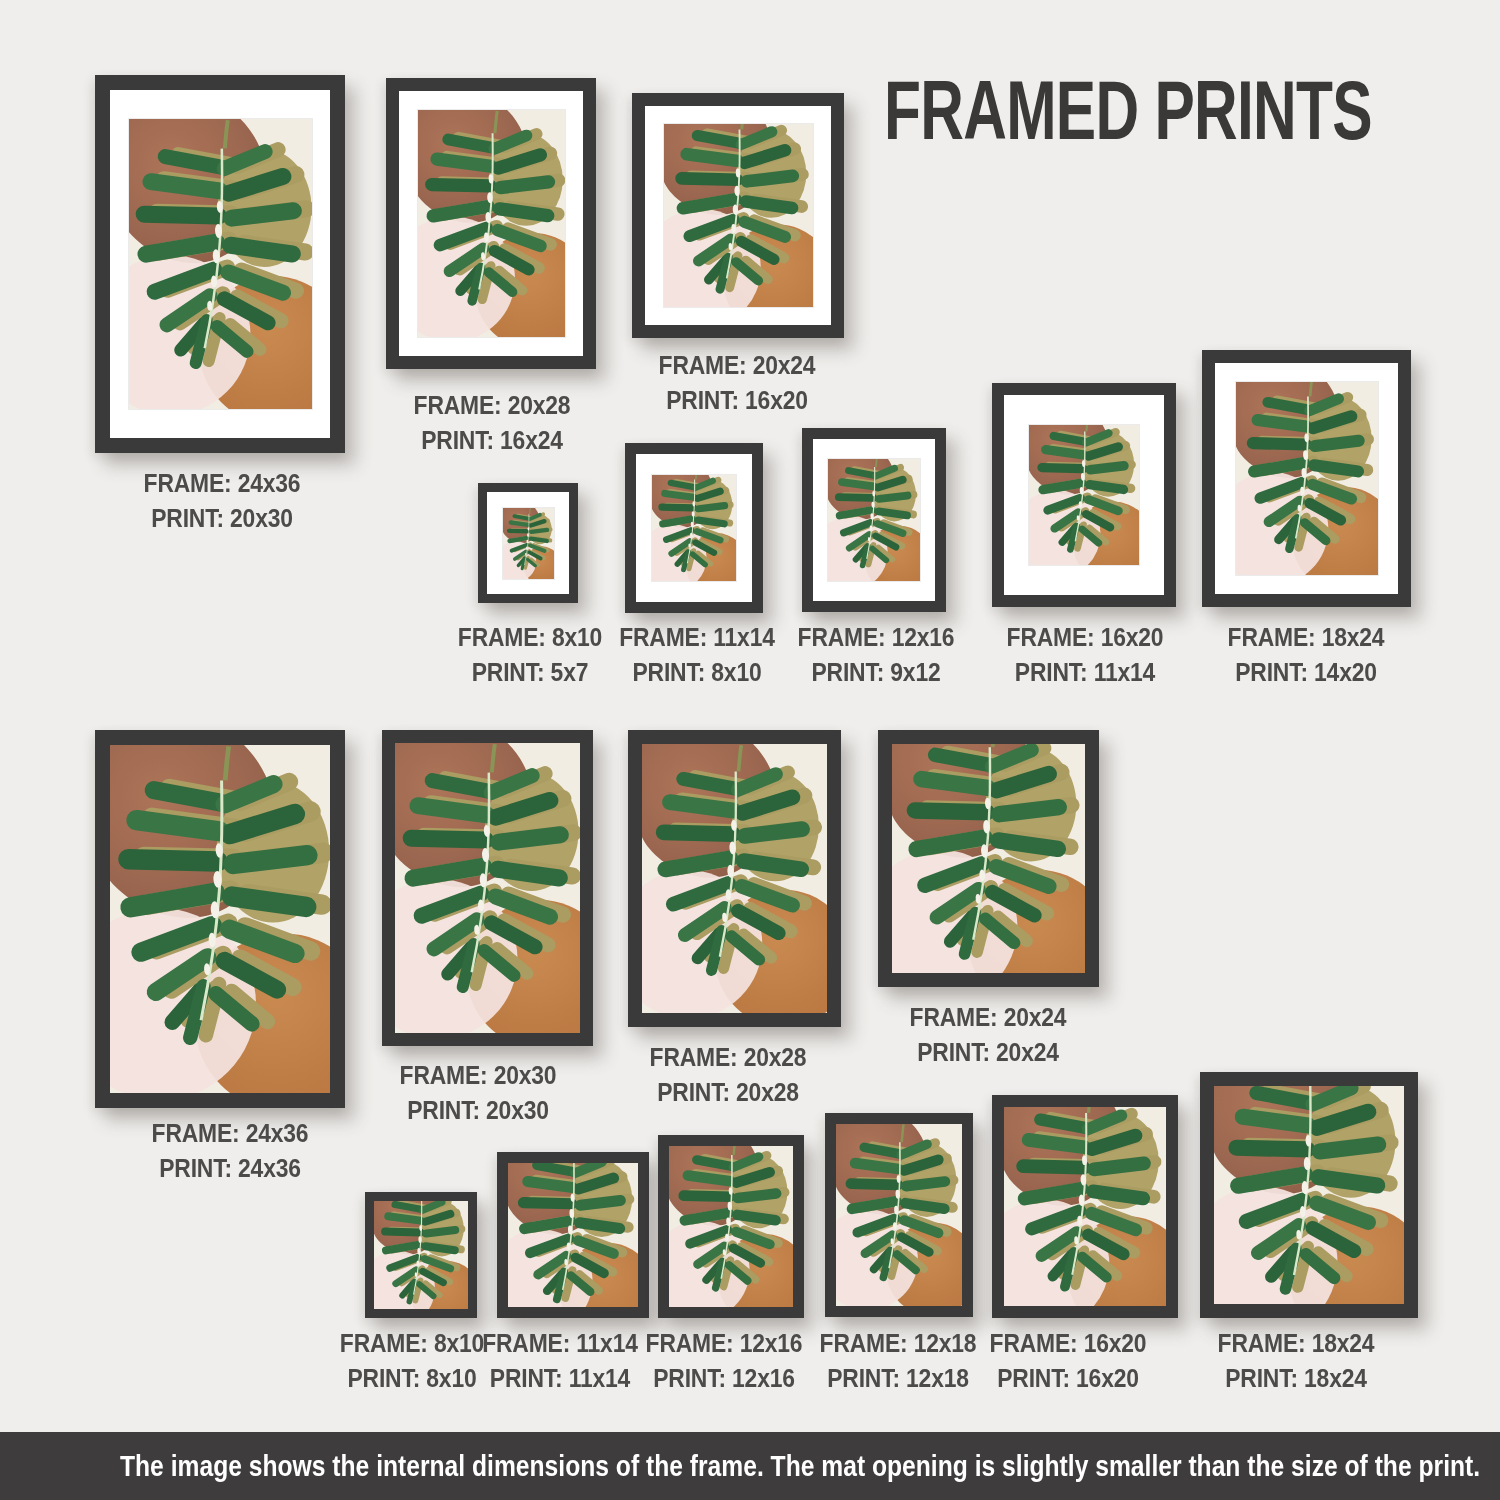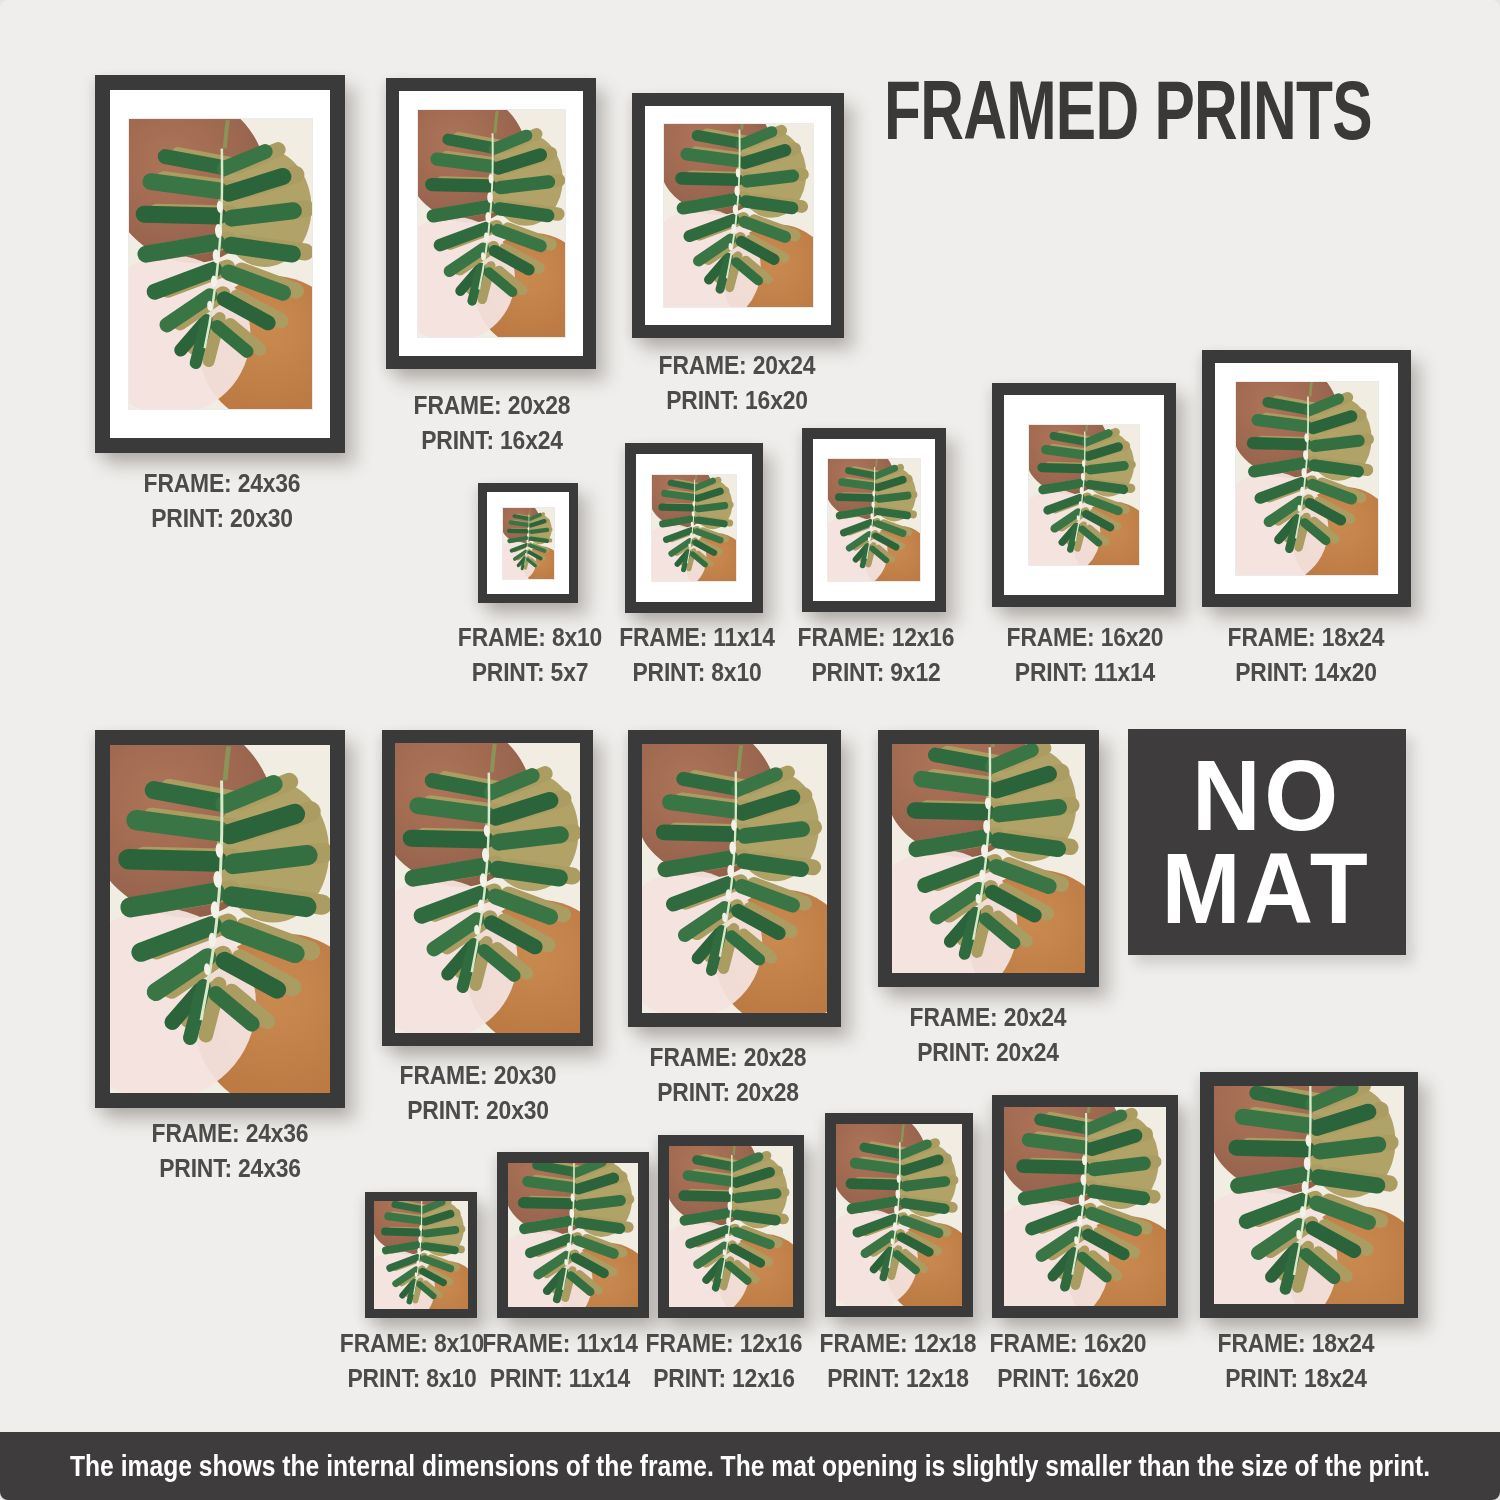--- a/index.html
+++ b/index.html
@@ -1,20 +1,19 @@
 <!DOCTYPE html>
 <html><head>
 <meta charset="utf-8">
 <style>
   html,body{margin:0;padding:0;background:#e6e5e3;}
   .canvas{
     position:relative;width:1500px;height:1500px;margin:0 auto;
     background:#efeeec;overflow:hidden;
     font-family:"Liberation Sans",sans-serif;
-    border-radius:8px;
   }
   
   .title{
     position:absolute;left:884px;top:62px;
     font-size:84px;font-weight:bold;color:#3a3938;
     white-space:nowrap;letter-spacing:-1px;
     transform:scaleX(.72);transform-origin:left top;
   }
   .withmat-bar{
     position:absolute;left:878px;top:170px;width:584px;height:126px;
@@ -48,21 +47,21 @@
   svg.art{display:block;width:100%;height:100%;}
   
   .label{
     position:absolute;width:320px;text-align:center;color:#4c4b4a;
     font-size:26px;font-weight:bold;line-height:1.34;
     transform:scaleX(.88);letter-spacing:-.2px;white-space:nowrap;
   }
   
   .footer{
     position:absolute;left:0;top:1432px;width:1500px;height:68px;
-    background:#3e3c3c;display:flex;align-items:center;justify-content:center;
+    background:#3e3c3c;display:flex;align-items:center;
   }
   .footer .note{
     color:#ffffff;font-size:29px;font-weight:bold;white-space:nowrap;
     transform:scaleX(.85);
   }
   .hidden-defs{position:absolute;width:0;height:0;overflow:hidden;}
 </style>
 </head>
 <body>
 
@@ -75,24 +74,20 @@
     </radialGradient>
     <radialGradient id="gOrange" cx="45%" cy="35%" r="80%">
       <stop offset="0%" stop-color="#c98a50"></stop>
       <stop offset="100%" stop-color="#b8743f"></stop>
     </radialGradient>
   </defs>
 </svg>
 
 <div class="canvas" id="canvas">
   <div class="title">FRAMED PRINTS</div>
-  <div class="nomat-badge">
-    <span class="nm-line">NO</span>
-    <span class="nm-line">MAT</span>
-  </div>
   <div class="footer">
     <span class="note">The image shows the internal dimensions of the frame. The mat opening is slightly smaller than the size of the print.</span>
   </div>
 <div class="frame" style="left: 95px; top: 75px; width: 250px; height: 378px; padding: 15px;">
       <div class="inner">
         <div class="artbox" style="width: 183px; height: 290px; left: 19px; top: 29px;">
           <svg class="art" viewBox="0 0 200 290" preserveAspectRatio="xMidYMid slice">
     <rect x="0" y="0" width="200" height="290" fill="#f2ede3"></rect>
     <path d="M0,0 L120,0 C146,26 153,63 138,96 C124,131 94,149 61,143 C29,137 7,116 0,100 Z" fill="url(#gBrown)"></path>
     <ellipse cx="144" cy="89" rx="47" ry="59" fill="#b1a267"></ellipse>

